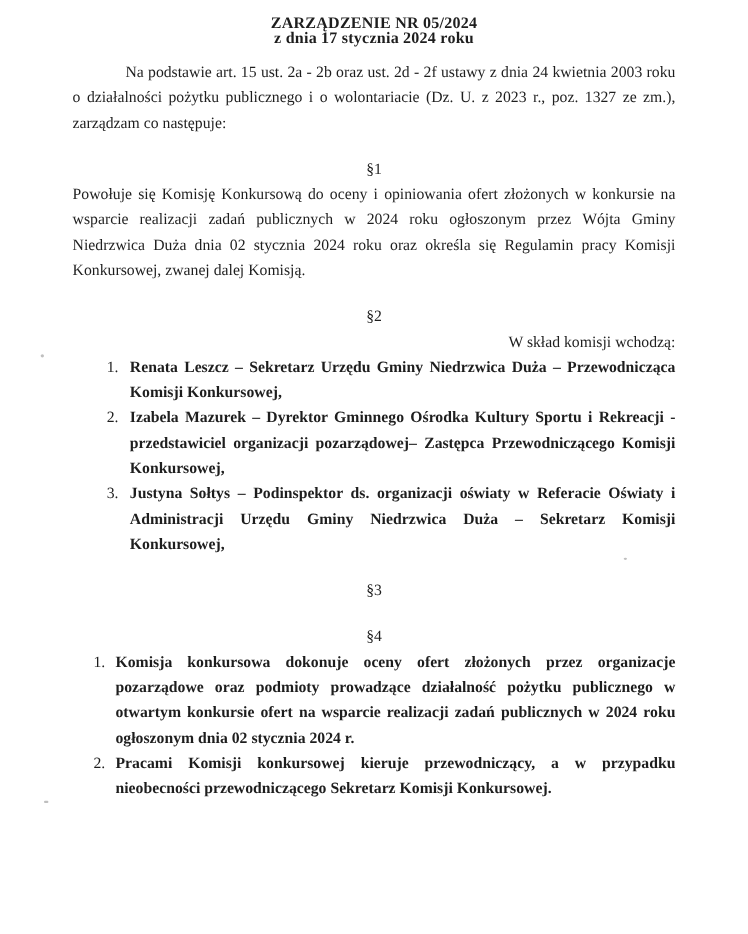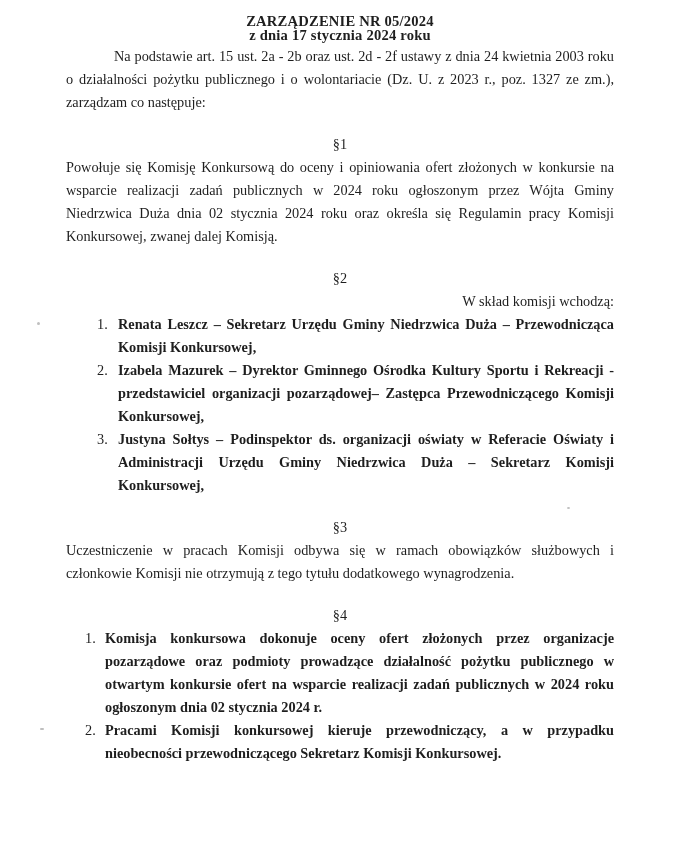--- a/index.html
+++ b/index.html
@@ -35,21 +35,21 @@
   .doc-header div { letter-spacing: 0.2px; }
 
   .subject {
     margin-top: 14px;
     font-weight: 700;
     text-align: justify;
     line-height: 24px;
   }
 
   .legal {
-    margin-top: 3px;
+    margin-top: 13px;
     text-indent: 48px;
     text-align: justify;
   }
 
   .sec-head {
     text-align: center;
     margin-top: 19px;
   }
 
   .sec-par {
@@ -120,21 +120,20 @@
         <span class="num">2.</span>
         <span class="txt">Izabela Mazurek – Dyrektor Gminnego Ośrodka Kultury Sportu i Rekreacji - przedstawiciel organizacji pozarządowej– Zastępca Przewodniczącego Komisji Konkursowej,</span>
       </div>
       <div class="list-item">
         <span class="num">3.</span>
         <span class="txt">Justyna Sołtys – Podinspektor ds. organizacji oświaty w Referacie Oświaty i Administracji Urzędu Gminy Niedrzwica Duża – Sekretarz Komisji Konkursowej,</span>
       </div>
     </div>
 
     <div class="sec-head">§3</div>
-    <p class="sec-par">Uczestniczenie w pracach Komisji odbywa się w ramach obowiązków służbowych i członkowie Komisji nie otrzymują z tego tytułu dodatkowego wynagrodzenia.</p>
 
     <div class="sec-head">§4</div>
     <div class="list list-4">
       <div class="list-item">
         <span class="num">1.</span>
         <span class="txt">Komisja konkursowa dokonuje oceny ofert złożonych przez organizacje pozarządowe oraz podmioty prowadzące działalność pożytku publicznego w otwartym konkursie ofert na wsparcie realizacji zadań publicznych w 2024 roku ogłoszonym dnia 02 stycznia 2024 r.</span>
       </div>
       <div class="list-item">
         <span class="num">2.</span>
         <span class="txt">Pracami Komisji konkursowej kieruje przewodniczący, a w przypadku nieobecności przewodniczącego Sekretarz Komisji Konkursowej.</span>

